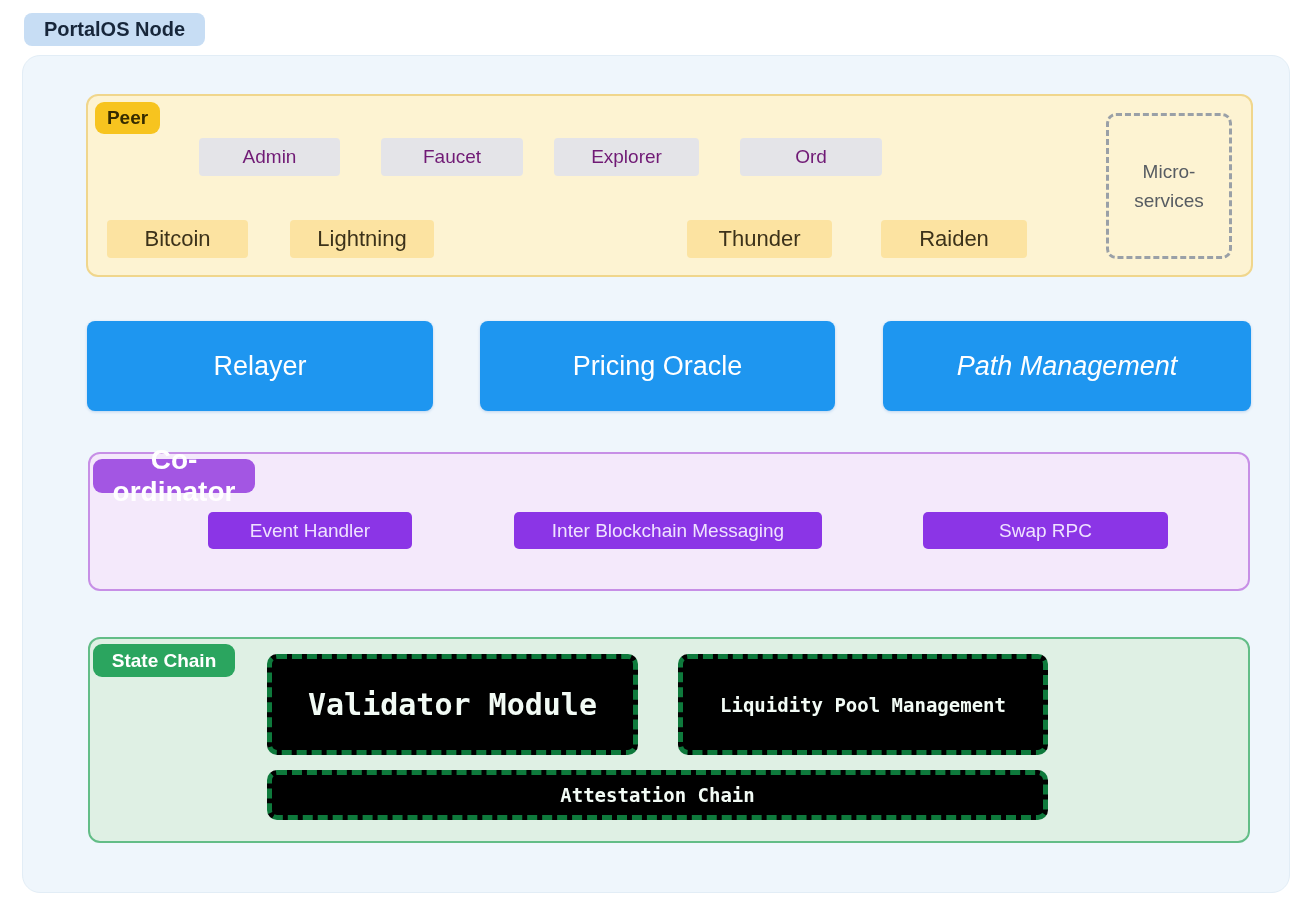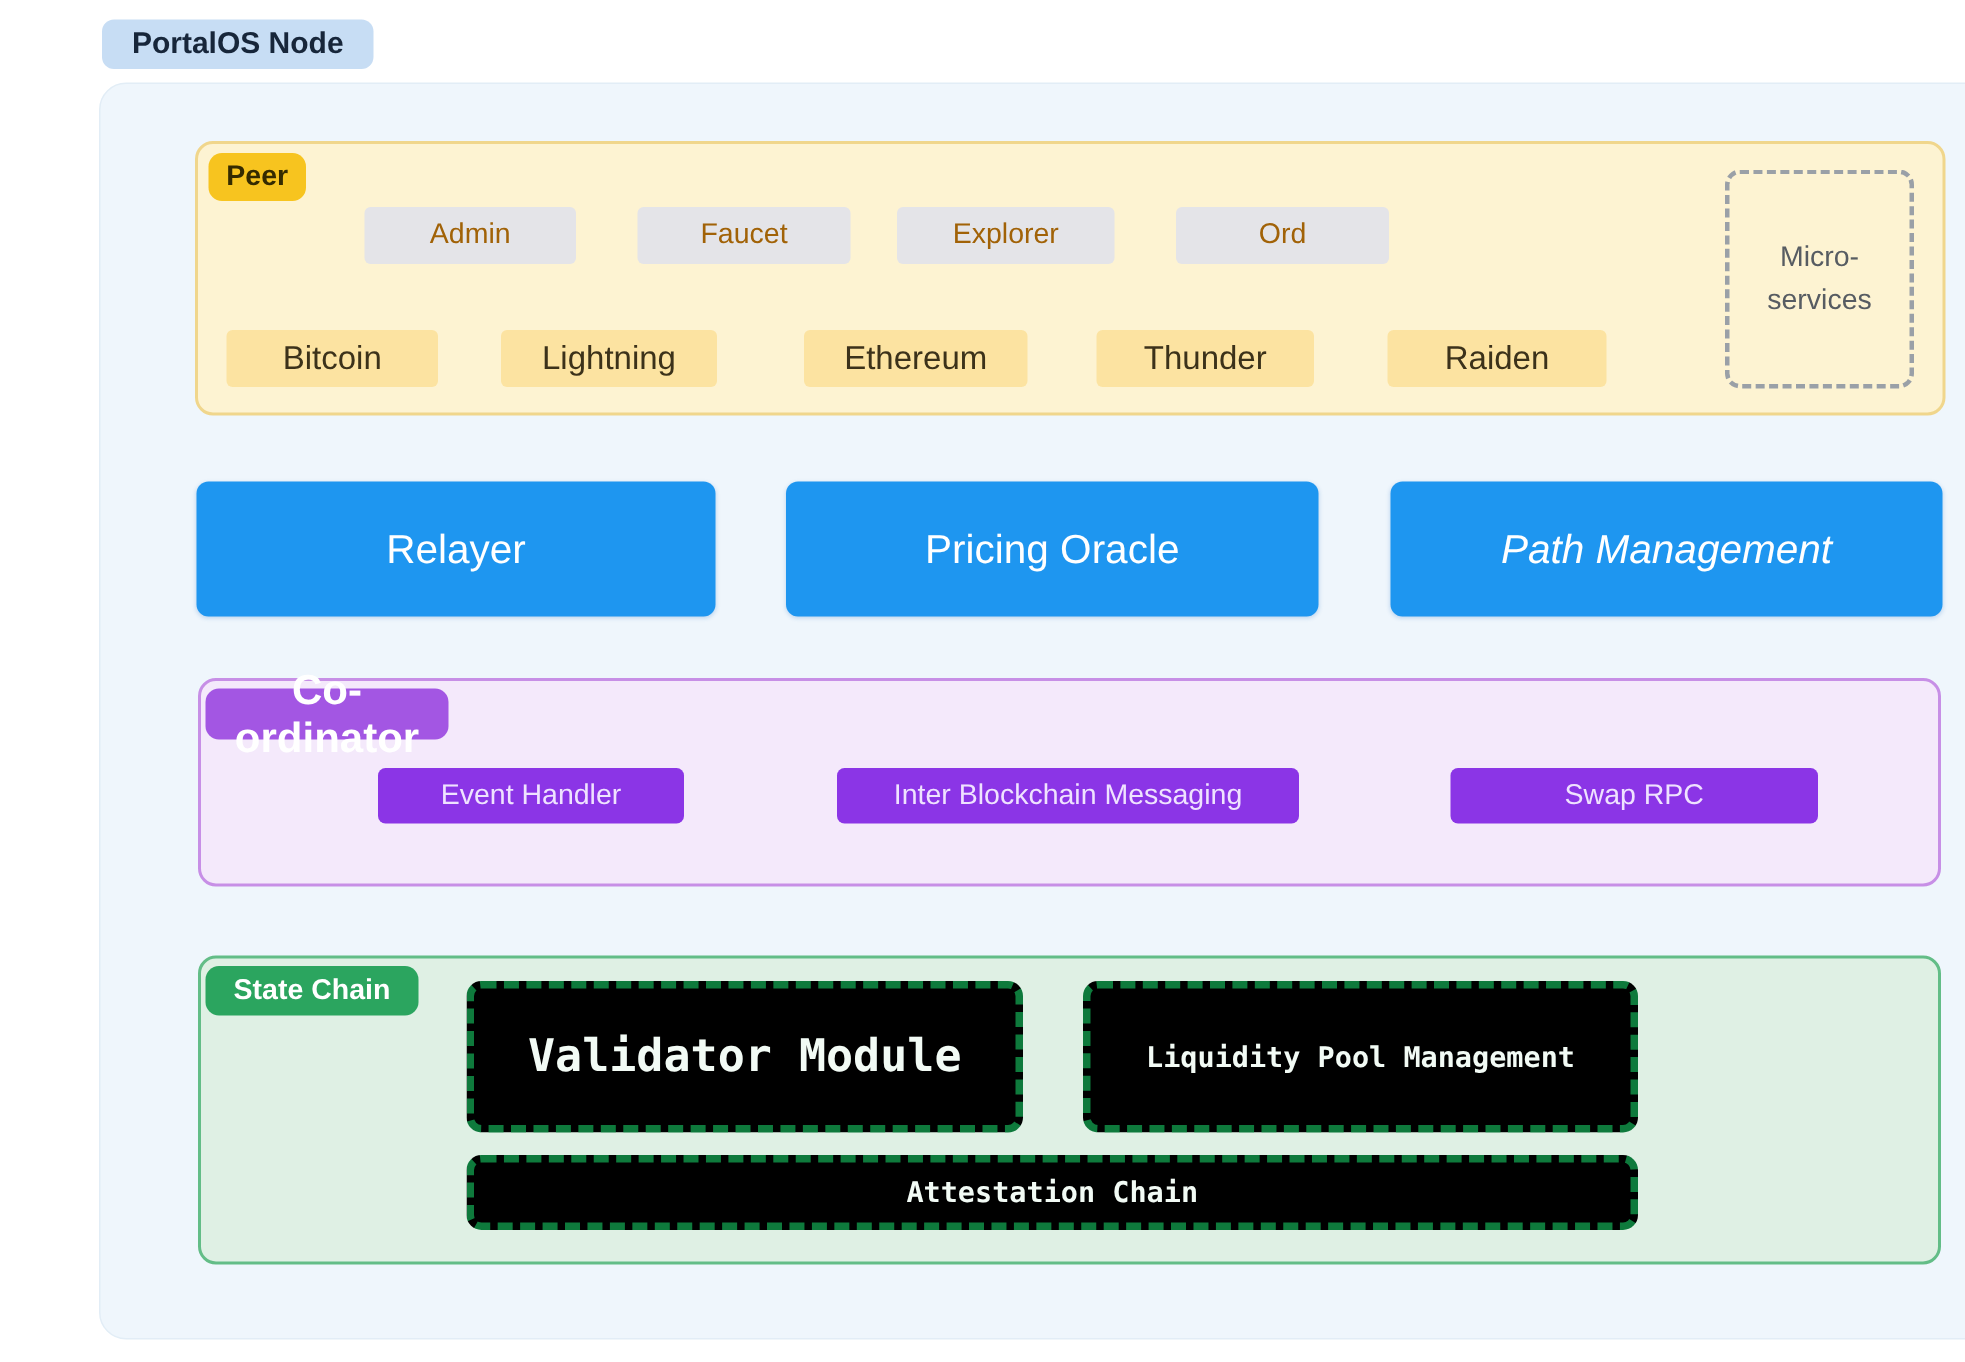--- a/index.html
+++ b/index.html
@@ -8,21 +8,21 @@
     background: #ffffff;
     font-family: "Liberation Sans", sans-serif;
   }
   .canvas {
     position: relative;
     width: 1310px;
     height: 908px;
     background: #ffffff;
     overflow: hidden;
   }
-  .abs { position: absolute; box-sizing: border-box; margin-left: 44px; }
+  .abs { position: absolute; box-sizing: border-box; }
   .center {
     display: flex;
     align-items: center;
     justify-content: center;
     text-align: center;
   }
 
   
   .portal-badge {
     left: 24px; top: 13px; width: 181px; height: 33px;
@@ -54,21 +54,21 @@
     border-radius: 9px;
     font-size: 19px;
     font-weight: 700;
     color: #352b00;
   }
   .gray-btn {
     top: 138px; height: 38px;
     background: #e4e4e8;
     border-radius: 4px;
     font-size: 19px;
-    color: #a16207;
+    color: #701a75;
   }
   .g0 { left: 199px; width: 141px; }
   .g1 { left: 381px; width: 142px; }
   .g2 { left: 554px; width: 145px; }
   .g3 { left: 740px; width: 142px; }
   .chain-btn {
     top: 220px; height: 38px;
     background: #fce3a1;
     border-radius: 4px;
     font-size: 22px;
@@ -169,21 +169,20 @@
   <div class="abs peer-section"></div>
   <div class="abs center peer-badge">Peer</div>
 
   <div class="abs center gray-btn g0">Admin</div>
   <div class="abs center gray-btn g1">Faucet</div>
   <div class="abs center gray-btn g2">Explorer</div>
   <div class="abs center gray-btn g3">Ord</div>
 
   <div class="abs center chain-btn c0">Bitcoin</div>
   <div class="abs center chain-btn c1">Lightning</div>
-  <div class="abs center chain-btn c2">Ethereum</div>
   <div class="abs center chain-btn c3">Thunder</div>
   <div class="abs center chain-btn c4">Raiden</div>
 
   <div class="abs center micro-box">
     <span>Micro-</span>
     <span>services</span>
   </div>
 
   <div class="abs center blue-btn b0">Relayer</div>
   <div class="abs center blue-btn b1">Pricing Oracle</div>

